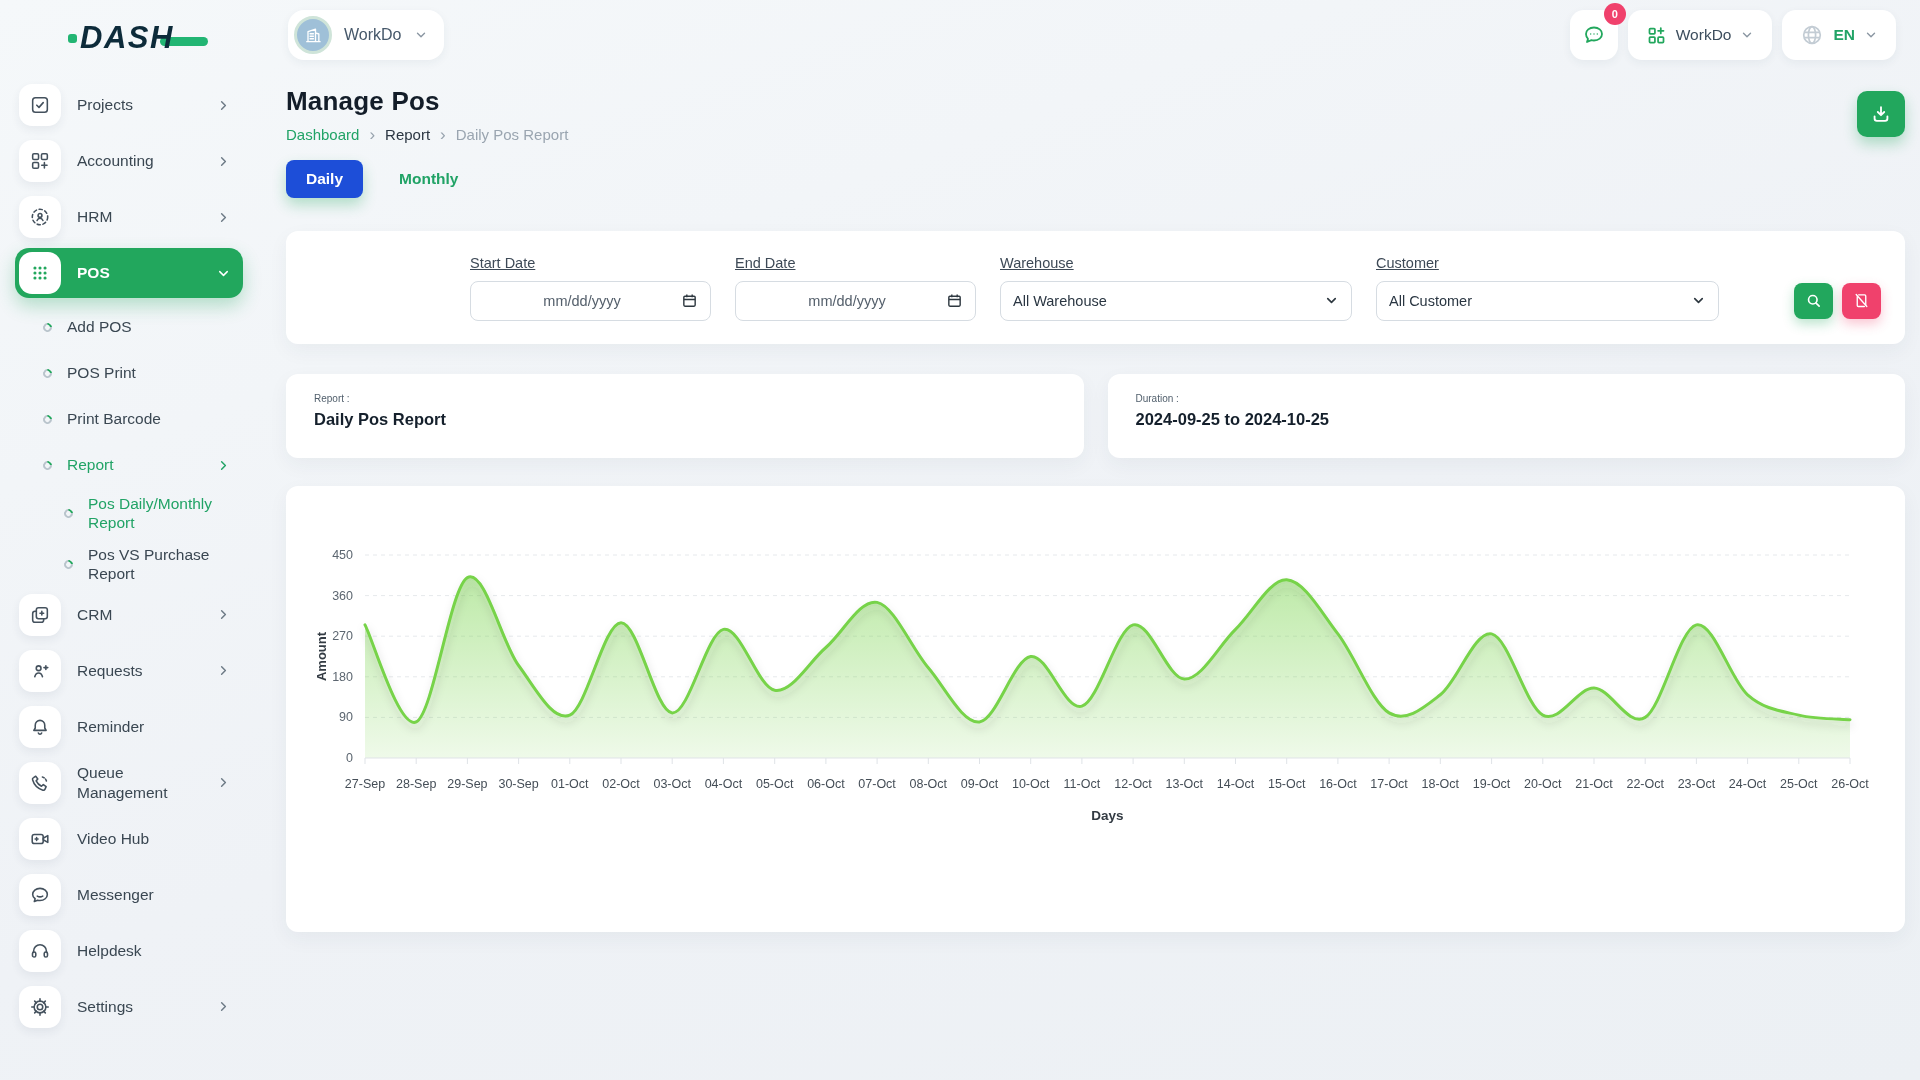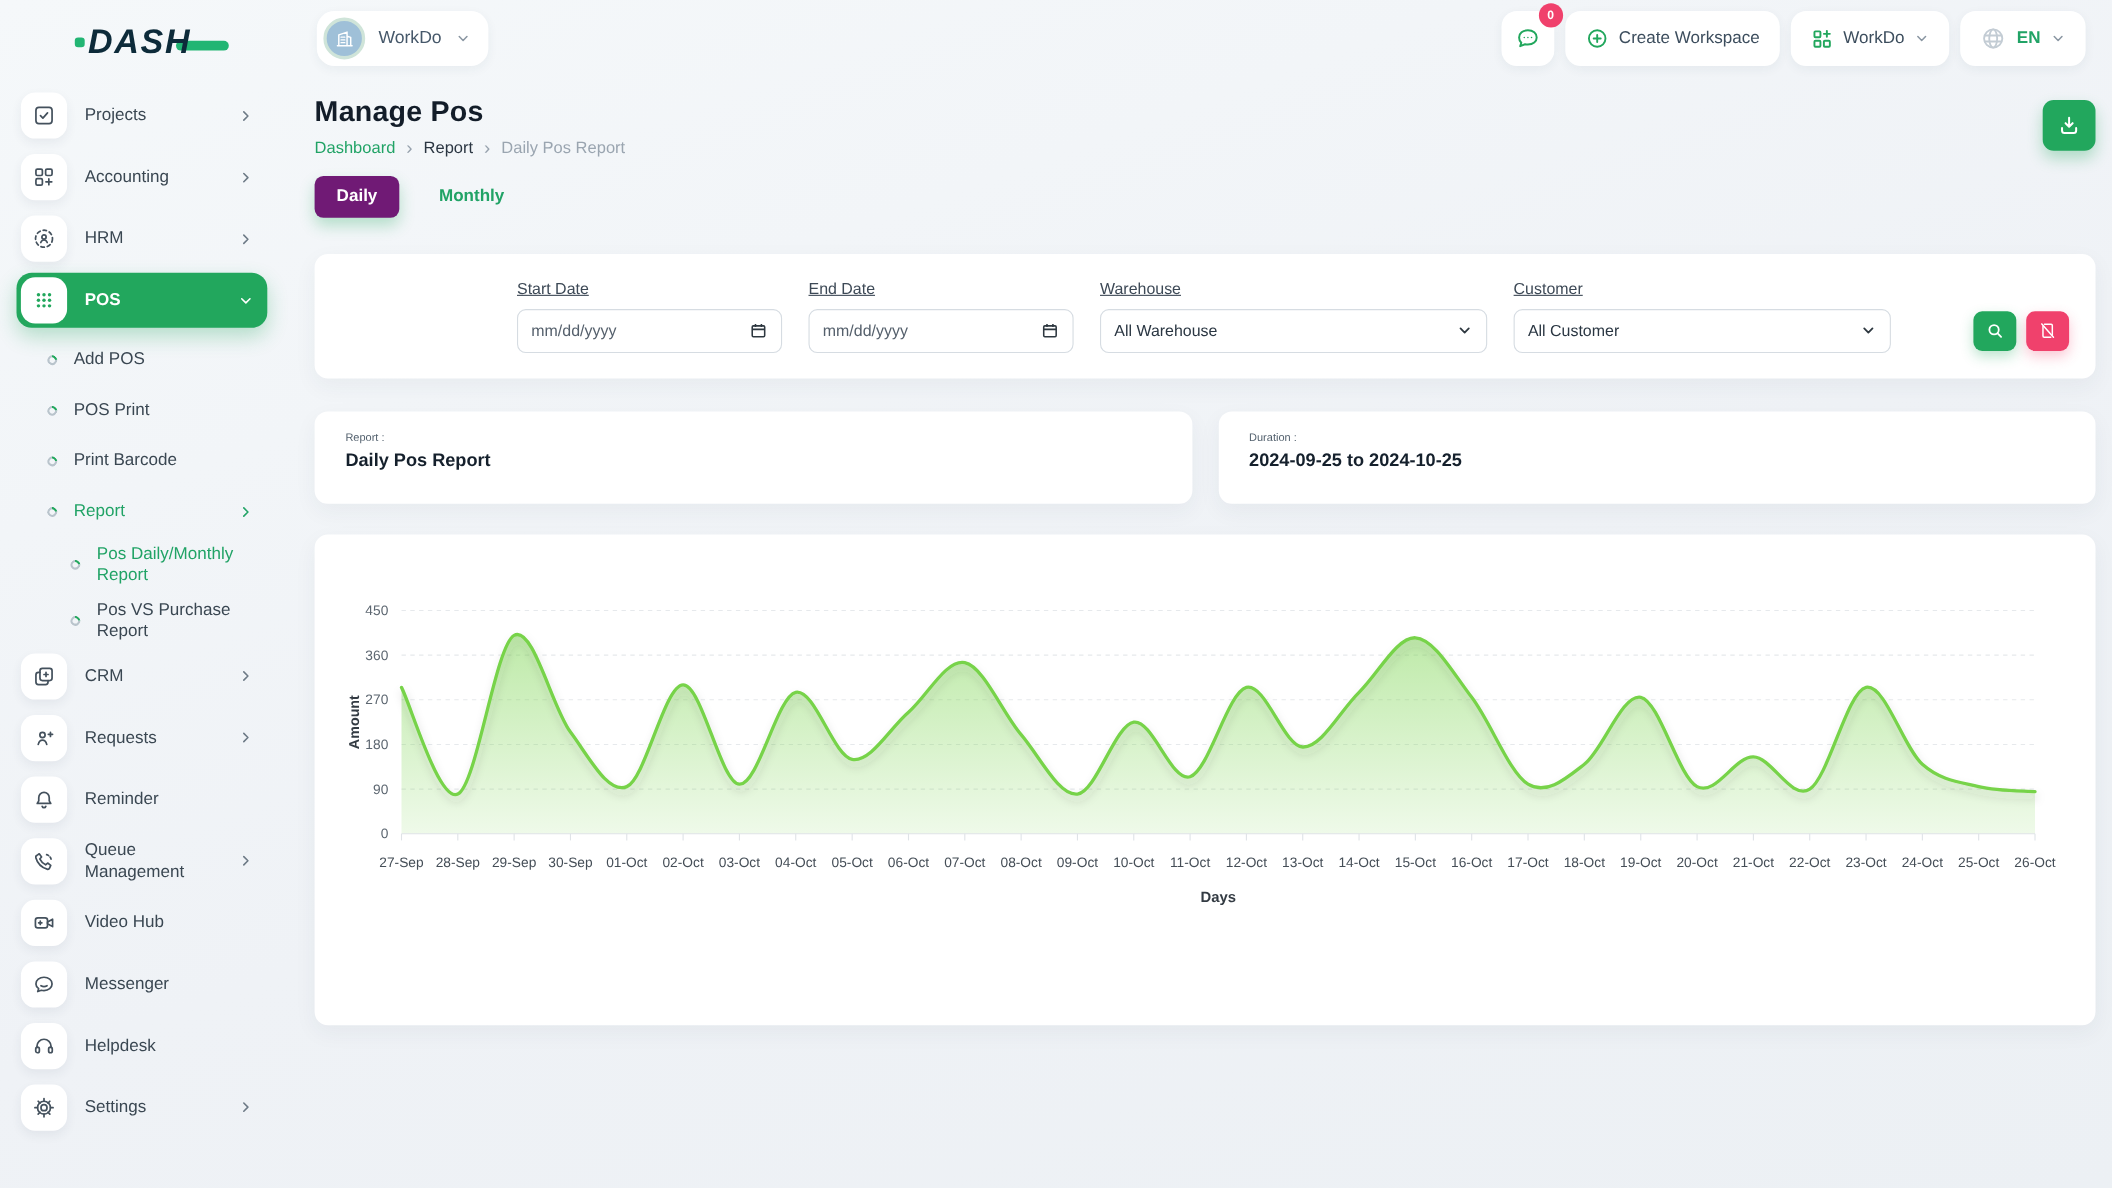--- a/index.html
+++ b/index.html
@@ -55,30 +55,30 @@
   .breadcrumb { margin-top:9px; font-size:15px; display:flex; align-items:center; gap:10px;}
   .bc-home { color:#21a366; cursor:pointer;}
   .bc-sep { color:#97a2ad; font-size:17px; line-height:1;}
   .bc-mid { color:#2b3642; font-weight:500; cursor:pointer;}
   .bc-cur { color:#9aa5b0;}
   .download-btn { width:48px; height:46px; border:none; border-radius:10px; background:#22a75d; color:#fff;
     display:flex; align-items:center; justify-content:center; box-shadow:0 7px 14px rgba(34,167,93,.32); cursor:pointer; margin-top:5px;}
   .tabs { margin-top:17px; display:flex; align-items:center; gap:16px;}
   .tab { border:none; background:transparent; font-family:inherit; font-size:15.5px; font-weight:600;
     color:#21a366; padding:10px 20px; border-radius:8px; cursor:pointer;}
-  .tab.active { background:#701a75; color:#fff; box-shadow:0 7px 14px rgba(34,167,93,.30);}
+  .tab.active { background:#1d4ed8; color:#fff; box-shadow:0 7px 14px rgba(34,167,93,.30);}
 
   .filter-card { margin-top:33px; height:113px; background:#fff; border-radius:12px;
     box-shadow:0 7px 20px rgba(40,60,80,.05); display:flex; align-items:center; padding:0 24px;}
   .filter-spacer { width:160px; flex:0 0 auto;}
   .fields { display:flex; align-items:flex-end; gap:24px; flex:1;}
   .field label { display:block; font-size:14.5px; color:#3d4956; margin-bottom:10px;text-decoration:underline;}
   .control { height:40px; border:1px solid #d6dce2; border-radius:8px; background:#fff; display:flex;
     align-items:center; padding:0 12px; font-size:14.5px; color:#2a3642; position:relative; cursor:pointer;}
-  .control input { border:none; outline:none; width:100%; font-family:inherit; font-size:14.5px; color:#14532d; background:transparent; cursor:pointer;}
+  .control input { border:none; outline:none; width:100%; font-family:inherit; font-size:14.5px; color:#14532d; background:transparent; cursor:pointer;text-align:center;}
   .control input::placeholder { color:#55606c;}
   .control .tail-icon { margin-left:auto; color:#3d4650; display:flex;}
   .sel-text { flex:1; }
   .w-date { width:241px;}
   .w-wh { width:352px;}
   .w-cust { width:343px;}
   .filter-actions { margin-left:auto; display:flex; gap:9px; align-items:center; padding-bottom:2px;}
   .sq-btn { width:39px; height:36px; border:none; border-radius:8px; color:#fff; display:flex;
     align-items:center; justify-content:center; cursor:pointer;}
   .sq-btn.search { background:#22a75d; box-shadow:0 5px 12px rgba(34,167,93,.3);}
@@ -125,27 +125,20 @@
       <button class="icon-btn">
         <svg width="24" height="24" viewBox="0 0 24 24" fill="none" stroke="#22a75d" stroke-width="1.8" stroke-linecap="round" stroke-linejoin="round">
             <path d="M12 4.5c4.7 0 8 2.9 8 6.5 0 3.7-3.3 6.5-8 6.5-.9 0-1.8-.1-2.6-.3L5 19l1-3.1C4.8 14.7 4 13.1 4 11c0-3.6 3.3-6.5 8-6.5z"></path>
             <circle cx="8.7" cy="11" r="0.7" fill="#22a75d" stroke="none"></circle>
             <circle cx="12" cy="11" r="0.7" fill="#22a75d" stroke="none"></circle>
             <circle cx="15.3" cy="11" r="0.7" fill="#22a75d" stroke="none"></circle>
           </svg>
         <span class="badge">0</span>
       </button>
 
-      <button class="pill-btn">
-        <svg width="22" height="22" viewBox="0 0 24 24" fill="none" stroke="#22a75d" stroke-width="1.9" stroke-linecap="round">
-            <circle cx="12" cy="12" r="8.2"></circle>
-            <path d="M12 8.5v7M8.5 12h7"></path>
-          </svg>
-        <span>Create Workspace</span>
-      </button>
 
       <button class="pill-btn">
         <svg width="21" height="21" viewBox="0 0 24 24" fill="none" stroke="#22a75d" stroke-width="2" stroke-linecap="round" stroke-linejoin="round">
             <rect x="4" y="4" width="6.2" height="6.2" rx="1"></rect>
             <rect x="4" y="13.8" width="6.2" height="6.2" rx="1"></rect>
             <rect x="13.8" y="13.8" width="6.2" height="6.2" rx="1"></rect>
             <path d="M16.9 3.5v6.2M13.8 6.6H20"></path>
           </svg>
         <span>WorkDo</span>
         <svg width="14" height="14" viewBox="0 0 24 24" fill="none" stroke="#8a96a2" stroke-width="2.4" stroke-linecap="round" stroke-linejoin="round">

